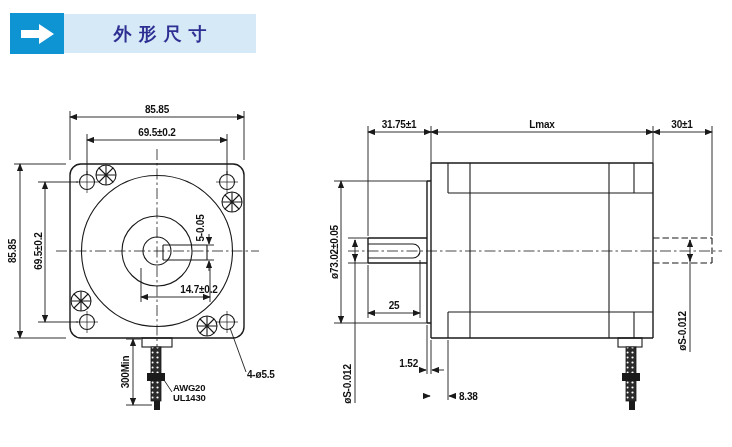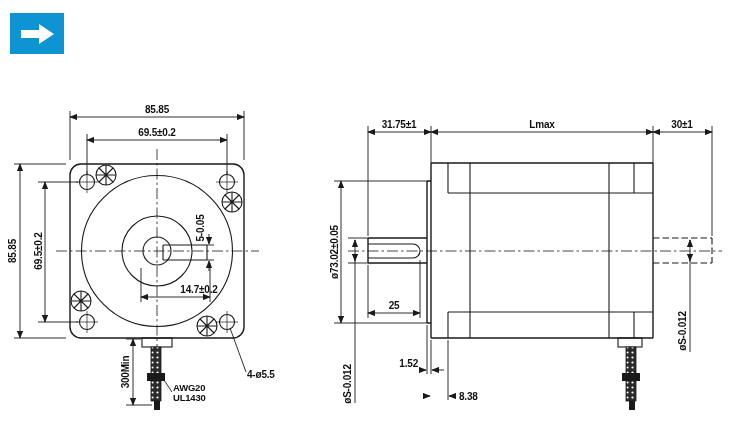--- a/index.html
+++ b/index.html
@@ -26,20 +26,23 @@
 <body>
 
 <div class="stage">
 
   <div class="header">
     <div class="arrow-box">
       <svg width="40" height="26" viewBox="0 0 40 26">
         <polygon points="4,9 22,9 22,3 37,13 22,23 22,17 4,17" fill="#ffffff"></polygon>
       </svg>
     </div>
+    <div class="title-bar">
+      <span>外形尺寸</span>
+    </div>
   </div>
 
   <svg class="drawing" width="732" height="447" viewBox="0 0 732 447">
     <defs>
       <marker id="ah" viewBox="0 0 10 8" refX="9" refY="4" markerWidth="9" markerHeight="7" orient="auto">
         <path d="M0,0 L10,4 L0,8 z" fill="#1a1a1a"></path>
       </marker>
       <marker id="ahs" viewBox="0 0 10 8" refX="1" refY="4" markerWidth="9" markerHeight="7" orient="auto">
         <path d="M10,0 L0,4 L10,8 z" fill="#1a1a1a"></path>
       </marker>

